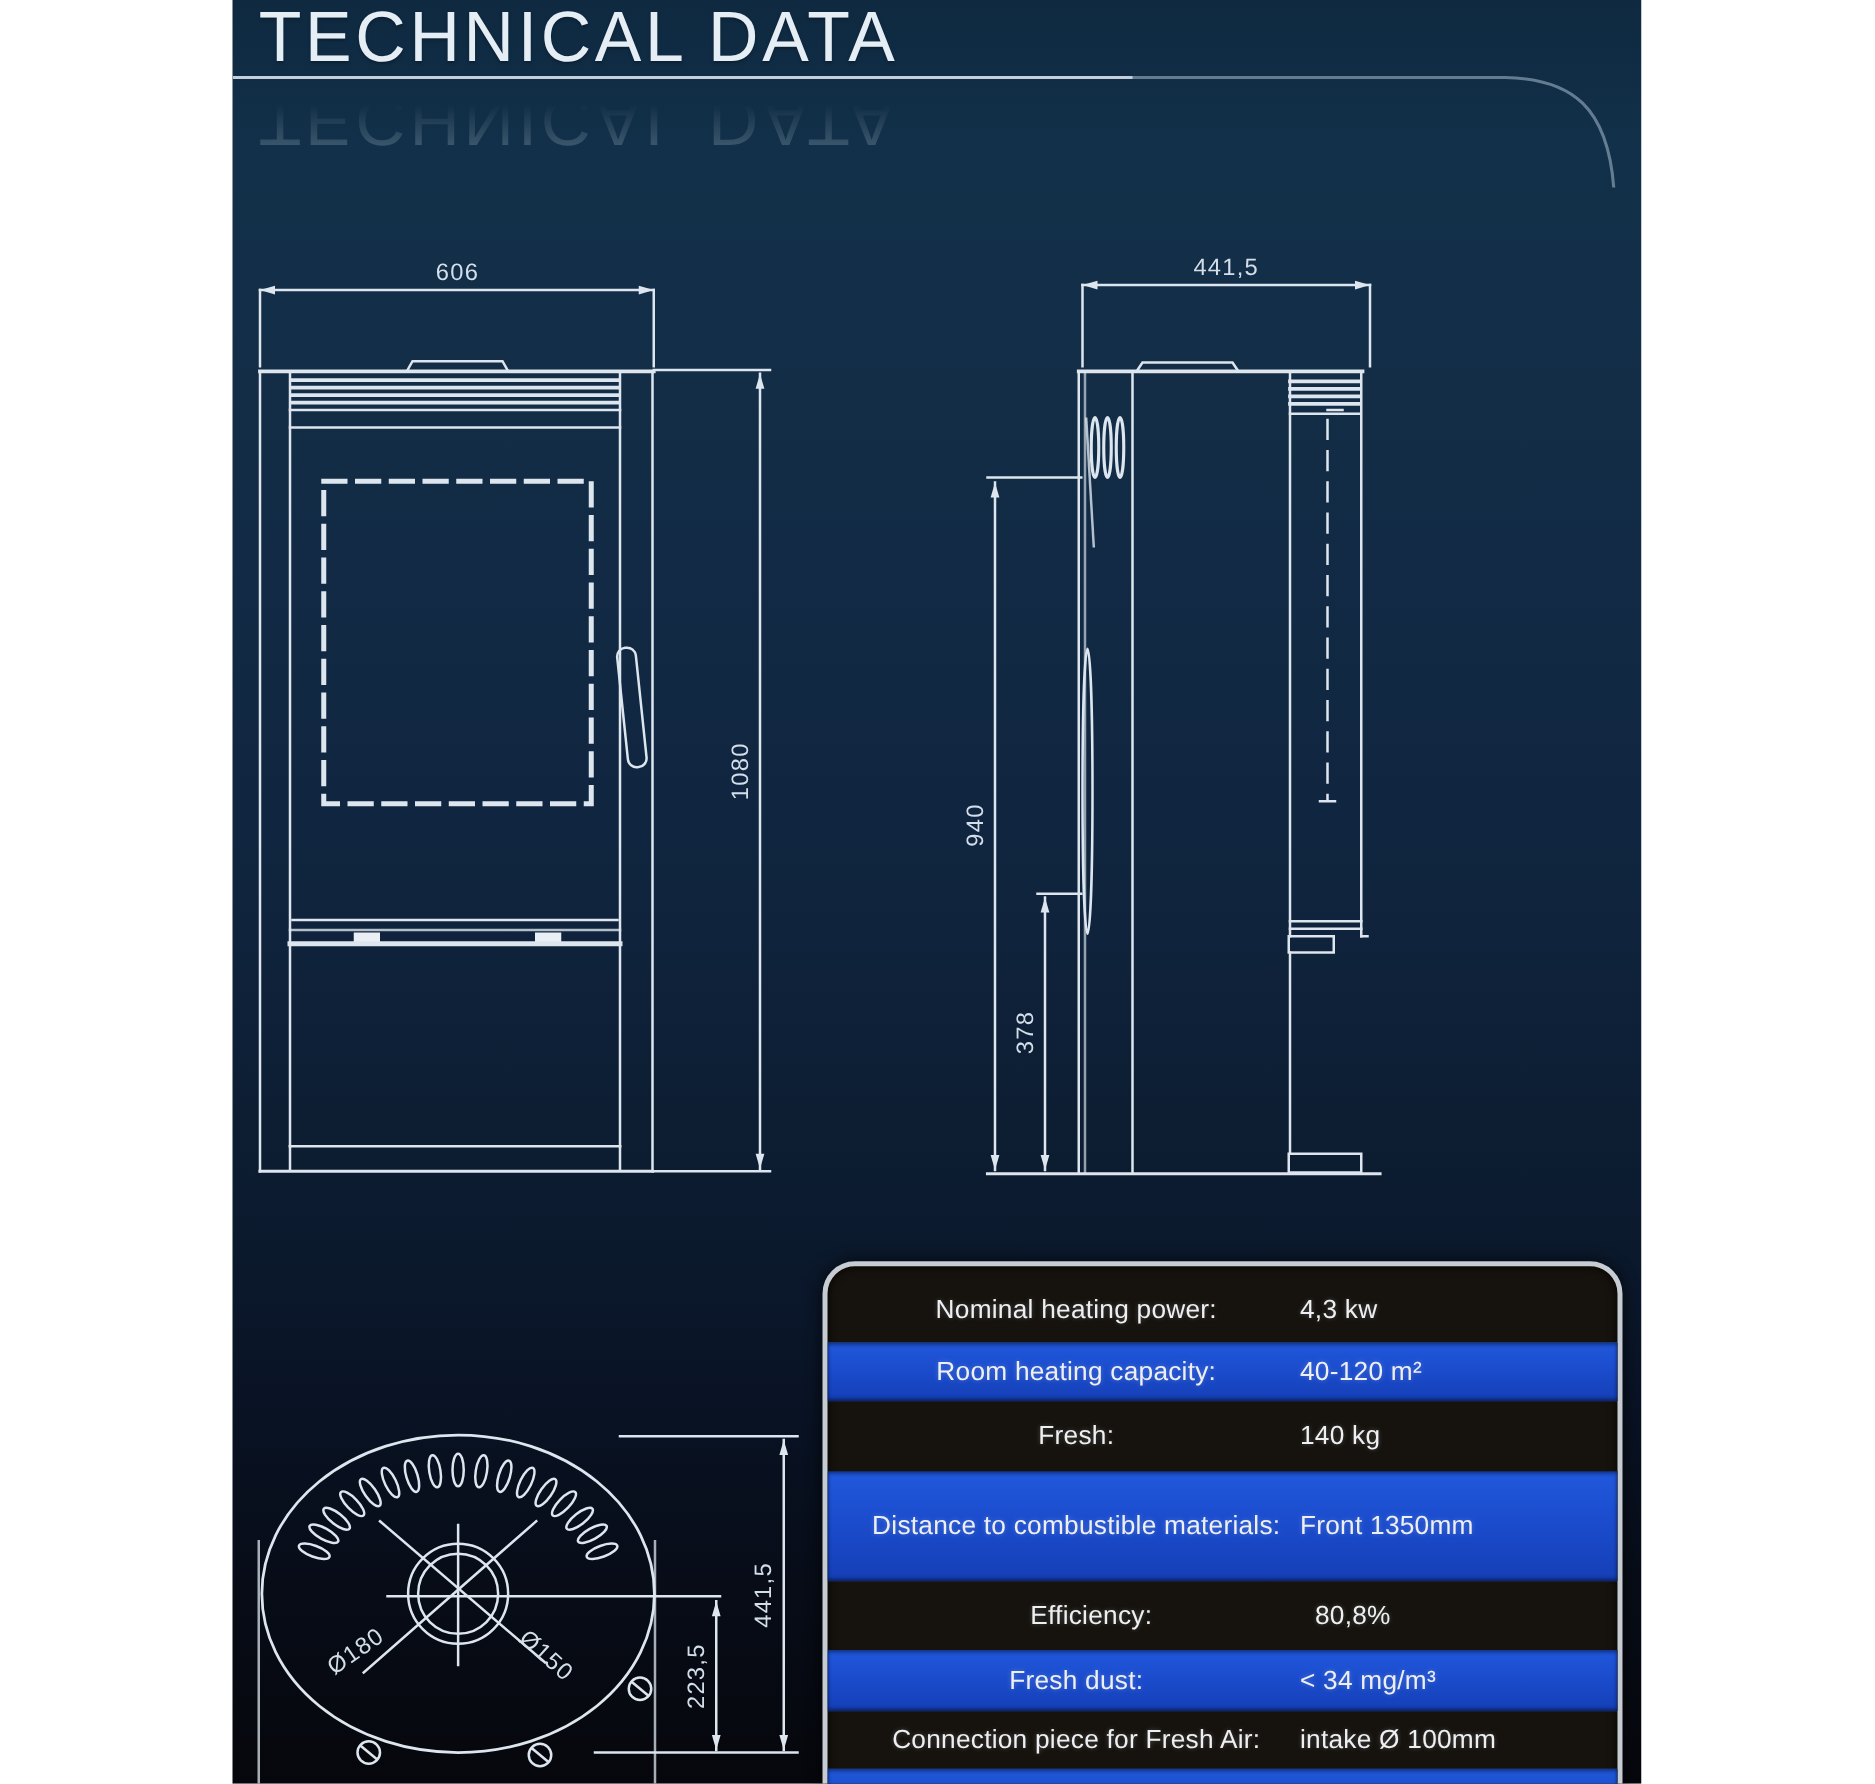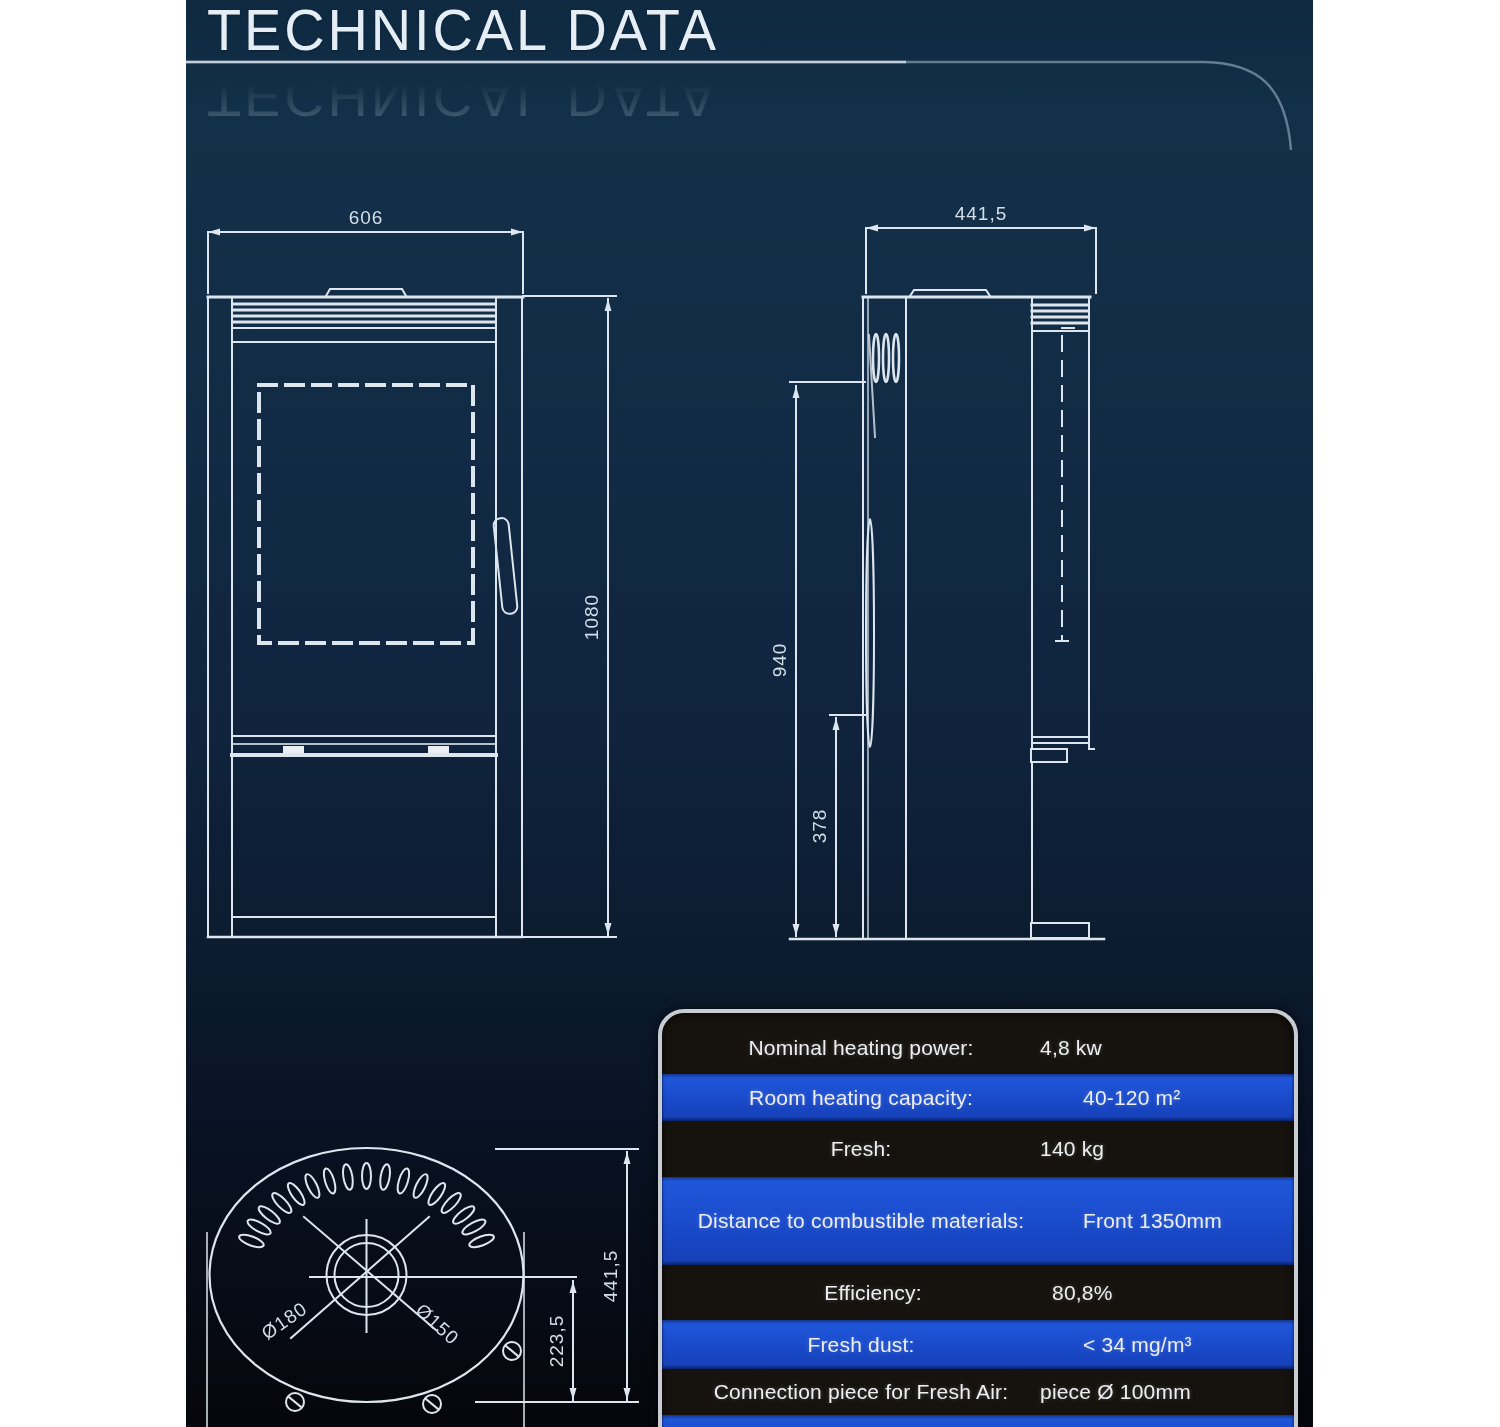--- a/index.html
+++ b/index.html
@@ -39,21 +39,20 @@
   .spec-table-inner{position:absolute;inset:0;overflow:hidden;border-radius:20px;}
   .spec-row{
     position:absolute;left:0;right:0;display:flex;align-items:center;
     color:#edeff0;font-size:21px;letter-spacing:.2px;
     text-shadow:0 0 4px rgba(220,235,255,.28);
   }
   .spec-row.dark{background:transparent;}
   .spec-row.blue{
     background:linear-gradient(180deg,#2158dc 0%,#1b4ccd 45%,#153fb6 100%);
     box-shadow:inset 0 2px 3px rgba(0,10,40,.45), inset 0 -2px 3px rgba(0,5,25,.5);
-    gap:43px;
   }
   .spec-label{flex:none;width:358px;padding-left:20px;text-align:center;}
   .spec-value{flex:none;line-height:34px;}
   .spec-value span{display:block;}
   .spec-value span:empty{display:none;}
 </style>
 </head>
 <body>
 
 <div class="page">
@@ -233,21 +232,21 @@
     <text class="dim-label" text-anchor="middle" transform="translate(102 1326) rotate(-35)">Ø180</text>
     <text class="dim-label" text-anchor="middle" transform="translate(247 1329) rotate(42)">Ø150</text>
   </svg>
 
   <div class="spec-table">
     <div class="spec-table-inner">
 
       <div class="spec-row dark" style="top:9px;height:52px;">
         <div class="spec-label">Nominal heating power:</div>
         <div class="spec-value">
-          <span>4,8 kw</span>
+          <span>4,3 kw</span>
 
         </div>
       </div>
 
       <div class="spec-row blue" style="top:61px;height:47px;">
         <div class="spec-label">Room heating capacity:</div>
         <div class="spec-value">
           <span>40-120 m²</span>
 
         </div>
@@ -280,21 +279,21 @@
         <div class="spec-label">Fresh dust:</div>
         <div class="spec-value">
           <span>&lt; 34 mg/m³</span>
 
         </div>
       </div>
 
       <div class="spec-row dark" style="top:356px;height:46px;">
         <div class="spec-label">Connection piece for Fresh Air:</div>
         <div class="spec-value">
-          <span>piece Ø 100mm</span>
+          <span>intake Ø 100mm</span>
 
         </div>
       </div>
 
       <div class="spec-row blue" style="top:402px;height:44px;">
         <div class="spec-label"></div>
         <div class="spec-value">
           
           
         </div>

